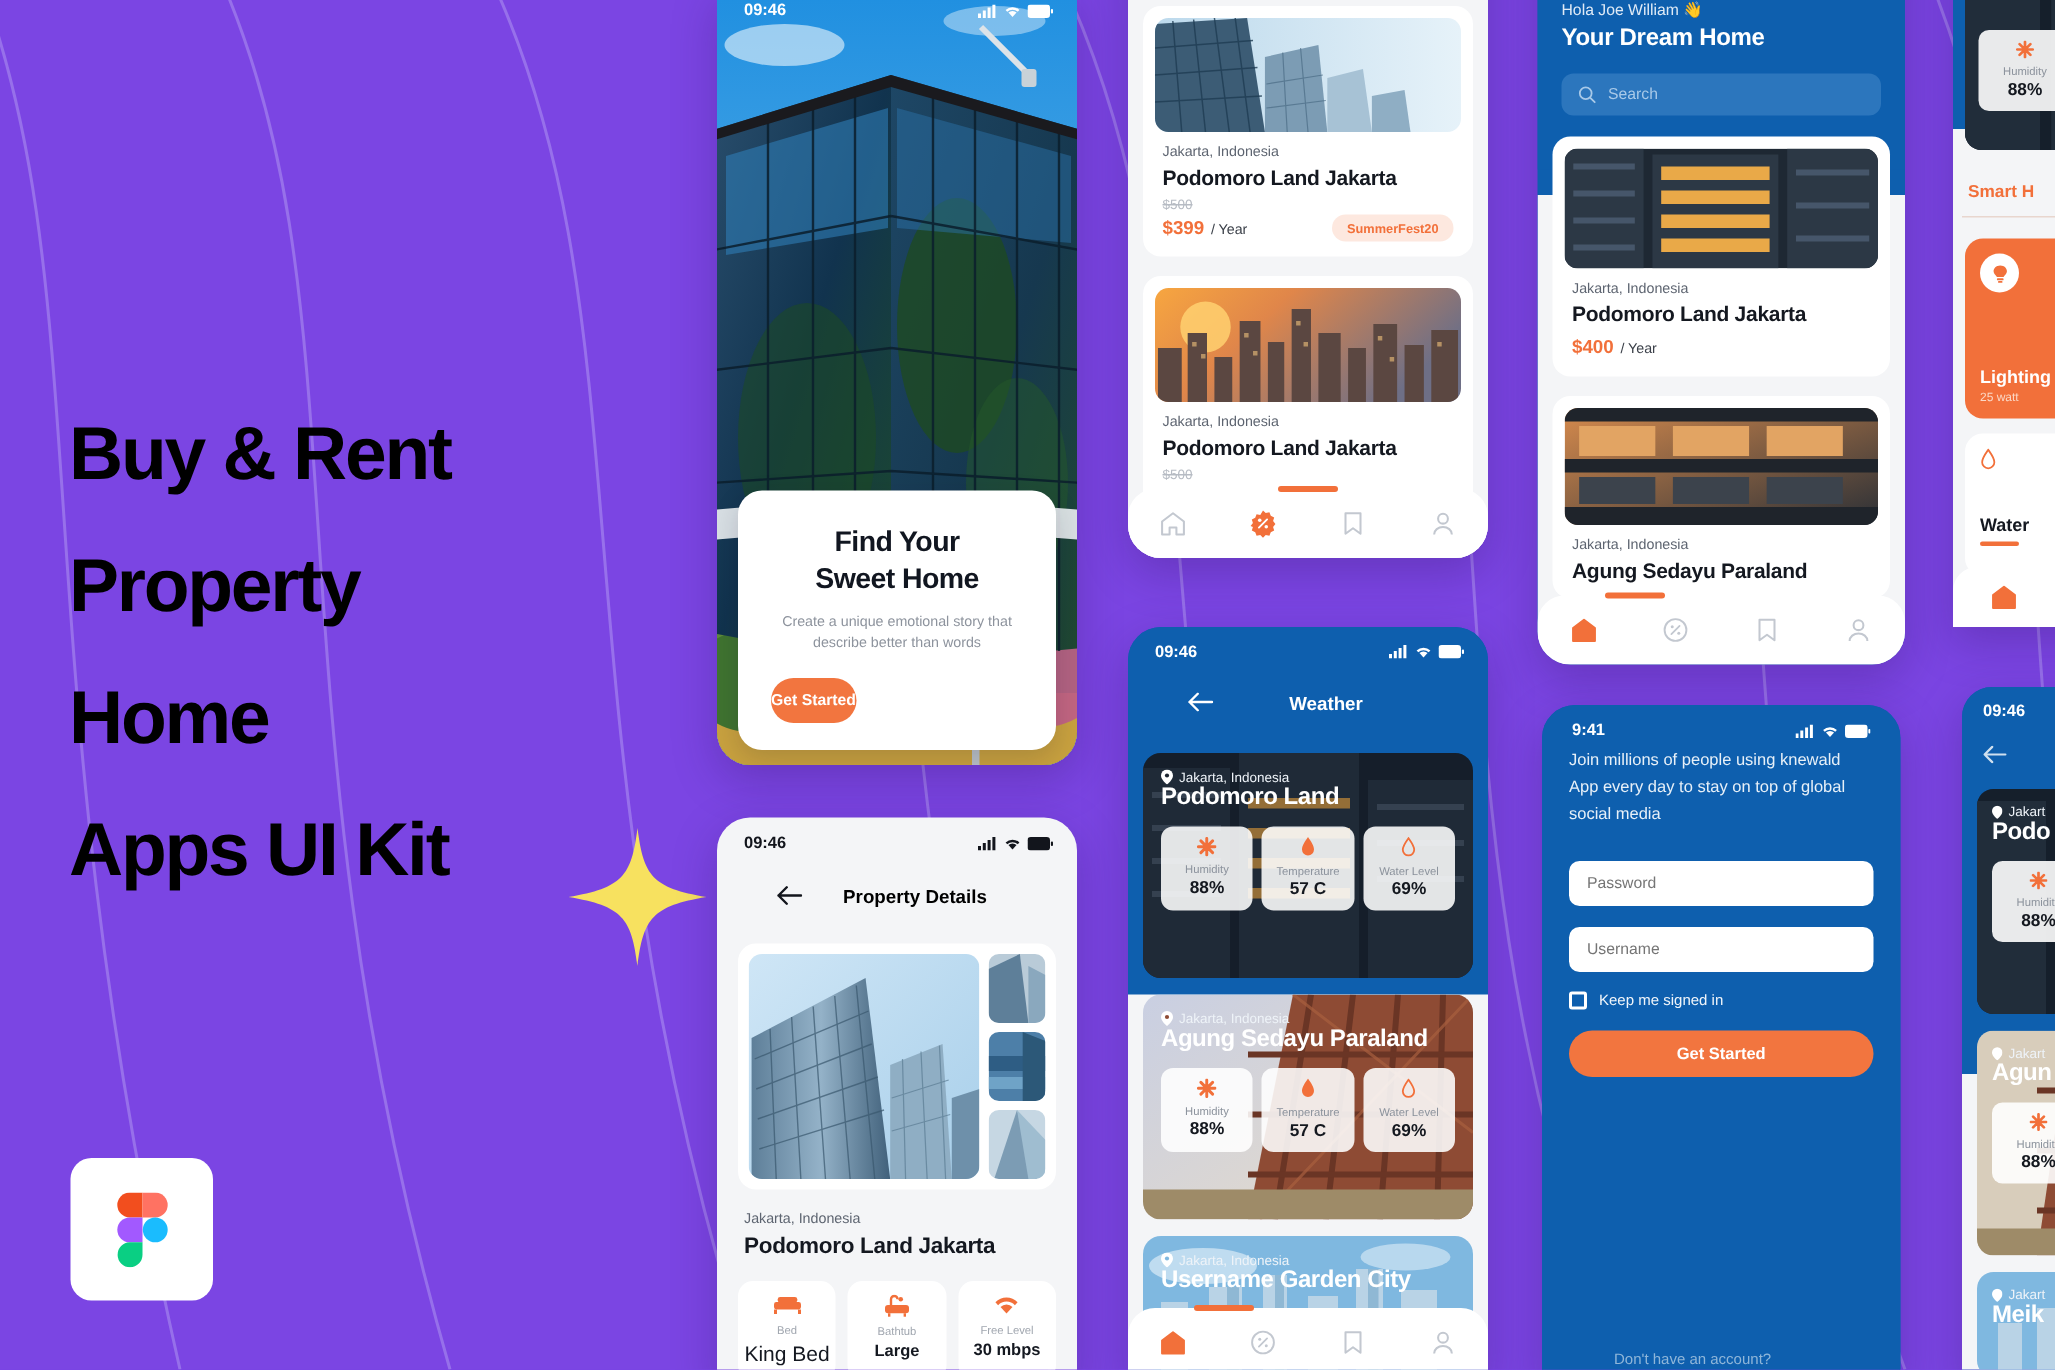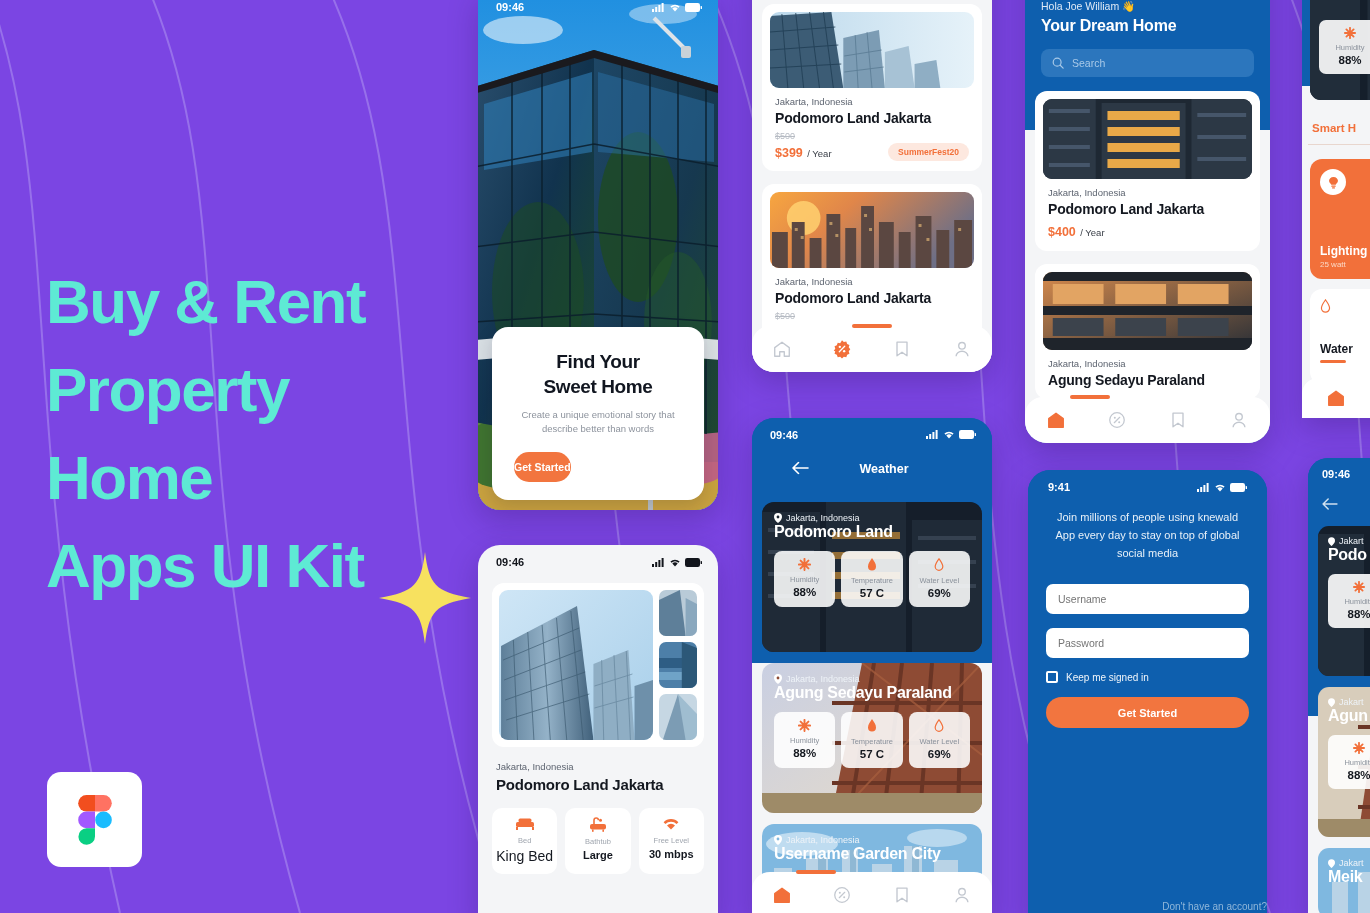--- a/index.html
+++ b/index.html
@@ -10,22 +10,22 @@
     position: relative;
   }
   .stage { position: absolute; inset: 0; overflow: hidden; }
 
   
   .bg-curves { position: absolute; inset: 0; pointer-events: none; }
 
   
   .hero { position: absolute; left: 46px; top: 258px; width: 430px; }
   .hero-line {
-    font-size: 62px; line-height: 88px; font-weight: 700;
-    color: #5eead4; letter-spacing: -1.5px;
+    font-size: 50px; line-height: 88px; font-weight: 700;
+    color: #000000; letter-spacing: -1.5px;
   }
   .sparkle { position: absolute; left: 375px; top: 548px; width: 100px; height: 100px; }
   .figma-badge {
     position: absolute; left: 47px; top: 772px;
     width: 95px; height: 95px; background: #fff; border-radius: 14px;
     display: flex; align-items: center; justify-content: center;
   }
 
   
   .phone {
@@ -109,36 +109,36 @@
   .w-stat {
     flex: 1; background: rgba(255,255,255,.88); border-radius: 8px;
     padding: 7px 2px 8px; text-align: center;
   }
   .w-stat-l { font-size: 7.5px; color: #8b929c; margin-top: 4px; }
   .w-stat-v { font-size: 11.5px; font-weight: 700; color: #14181f; margin-top: 2px; }
 
   
   .login { background: #0E5FAE; height: 100%; position: relative; padding: 0 18px; }
   .brand { text-align: center; margin-top: 54px; font-size: 15px; font-weight: 700; color: #fff; line-height: 17px; letter-spacing: -.3px; }
-  .login-sub { margin-top: 14px; text-align: center; font-size: 11px; line-height: 18px; color: #e7f0f8; }
+  .login-sub { margin-top: 4px; text-align: left; font-size: 11px; line-height: 18px; color: #e7f0f8; }
   .field {
     margin-top: 14px; height: 30px; background: #fff; border-radius: 7px;
     display: flex; align-items: center; padding: 0 12px; font-size: 10.5px; color: #8d939d;
     border: none; width: 100%;
   }
   .checkrow { display: flex; align-items: center; gap: 8px; margin-top: 13px; font-size: 10px; color: #f0f5fa; }
   .checkbox { width: 12px; height: 12px; border: 2px solid #fff; border-radius: 2px; background: #0E5FAE; }
   .login-btn {
     margin-top: 14px; height: 31px; border-radius: 16px; background: #F2753F;
     color: #fff; font-size: 11px; font-weight: 600; border: none; width: 100%;
     display: flex; align-items: center; justify-content: center; cursor: pointer;
   }
   .login-foot {
-    position: absolute; left: 0; right: 0; bottom: 8px; text-align: right;
-    font-size: 10px; color: #8fb6d9;
+    position: absolute; left: 0; right: 0; bottom: 8px; text-align: left;
+    font-size: 10px; color: #8fb6d9; padding-left: 48px;
   }
 
   
   .sh-title { font-size: 11.5px; font-weight: 700; color: #F2703A; }
   .sh-tile { border-radius: 12px; padding: 10px; }
   .sh-tile.on { background: #F2703A; }
   .sh-tile.off { background: #fff; }
   .sh-name-on { color: #fff; font-size: 12px; font-weight: 700; }
   .sh-name-off { color: #141820; font-size: 12px; font-weight: 700; }
   .sh-sub { color: #fbd8c6; font-size: 8px; margin-top: 2px; }
@@ -293,20 +293,28 @@
               <path d="M6 8.4 L3.3 5.4a4 4 0 0 1 5.4 0Z" fill="#12151c"></path>
               <path d="M1.4 3.6a6.8 6.8 0 0 1 9.2 0l-1.1 1.2a5.2 5.2 0 0 0-7 0Z" fill="#12151c"></path>
             </svg>
           <svg width="17" height="9" viewBox="0 0 17 9">
               <rect x="0" y="0" width="15" height="9" rx="2.2" fill="#12151c"></rect>
               <rect x="15.6" y="3" width="1.4" height="3" rx=".6" fill="#12151c"></rect>
             </svg>
         </span>
       </div>
 
+      <div class="navbar" style="margin-top:12px;">
+        <span class="back">
+          <svg width="17" height="13" viewBox="0 0 17 13">
+              <path d="M6.5 1 L1 6.5 L6.5 12 M1 6.5 H16" stroke="#12151c" stroke-width="1.6" fill="none" stroke-linecap="round" stroke-linejoin="round"></path>
+            </svg>
+        </span>
+        <span>Property Details</span>
+      </div>
 
       <div style="margin:14px 14px 0; background:#fff; border-radius:12px; padding:7px; display:flex; gap:6px;">
         <div class="clip" style="flex:1; border-radius:9px; height:150px;">
           <svg class="imgph" viewBox="0 0 150 150" preserveAspectRatio="none">
             <defs>
                 <linearGradient id="sky2" x1="0" y1="0" x2="1" y2="1">
                   <stop offset="0" stop-color="#CFE6F6"></stop>
                   <stop offset="1" stop-color="#A8CFEA"></stop>
                 </linearGradient>
             <linearGradient id="twr" x1="0" y1="0" x2="1" y2="0">
@@ -870,22 +878,22 @@
                 <rect x="0" y="0" width="15" height="9" rx="2.2" fill="#fff"></rect>
                 <rect x="15.6" y="3" width="1.4" height="3" rx=".6" fill="#fff"></rect>
               </svg>
           </span>
         </div>
 
 
         <div class="login-sub">Join millions of people using knewald App every day to stay on top of global social media</div>
 
         <div style="margin-top:22px;">
+          <input class="field" type="password" placeholder="Password" style="">
           <input class="field" placeholder="Username" style="">
-          <input class="field" type="password" placeholder="Password" style="">
           <div class="checkrow">
             <span class="checkbox"></span>
             <span>Keep me signed in</span>
           </div>
           <button class="login-btn">Get Started</button>
         </div>
 
         <div class="login-foot">Don't have an account?</div>
       </div>
     </div>

